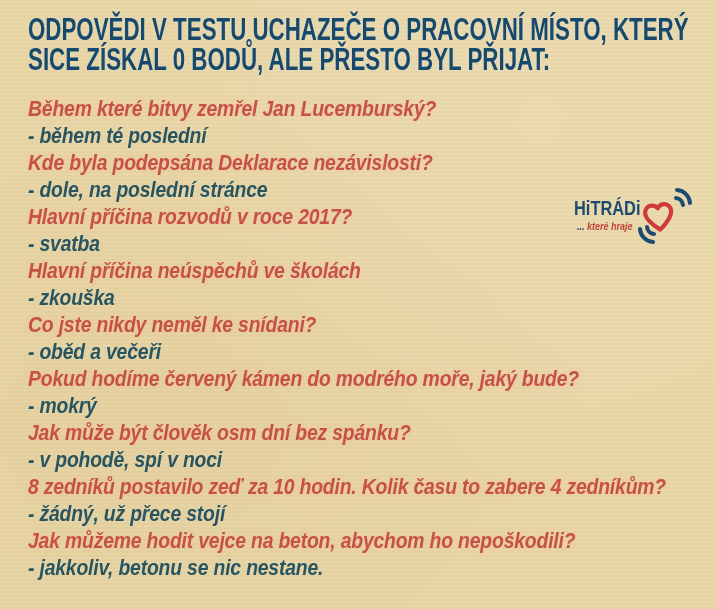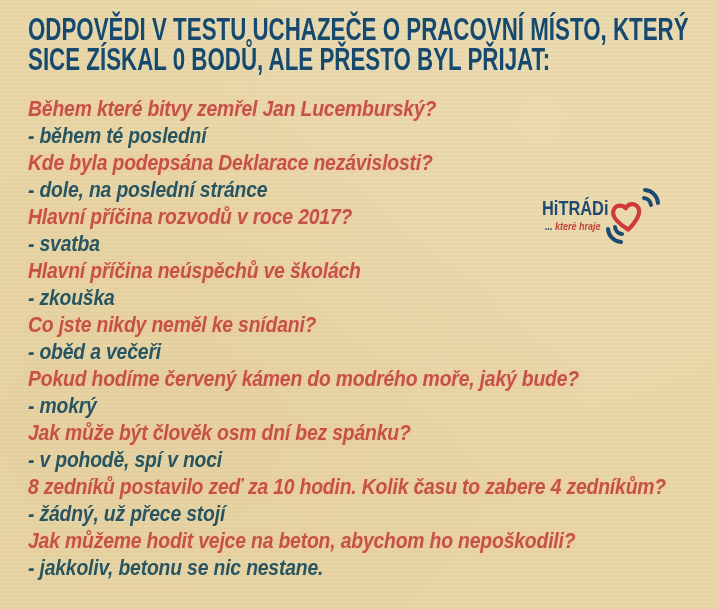--- a/index.html
+++ b/index.html
@@ -58,21 +58,21 @@
   .q-line {
     color: #c45246;
     text-shadow: 0 0 5px rgba(250,190,155,0.75);
   }
   .a-line {
     color: #2a555e;
     text-shadow: 0 0 4px rgba(225,225,205,0.4);
   }
   .logo {
     position: absolute;
-    left: 536px; top: 184px;
+    left: 568px; top: 184px;
     width: 145px; height: 68px;
   }
   .logo-brand {
     position: absolute;
     left: 6px; top: 13px;
     color: #1d4a73;
     font-weight: bold;
     font-size: 20px;
     white-space: nowrap;
     letter-spacing: 0px;

